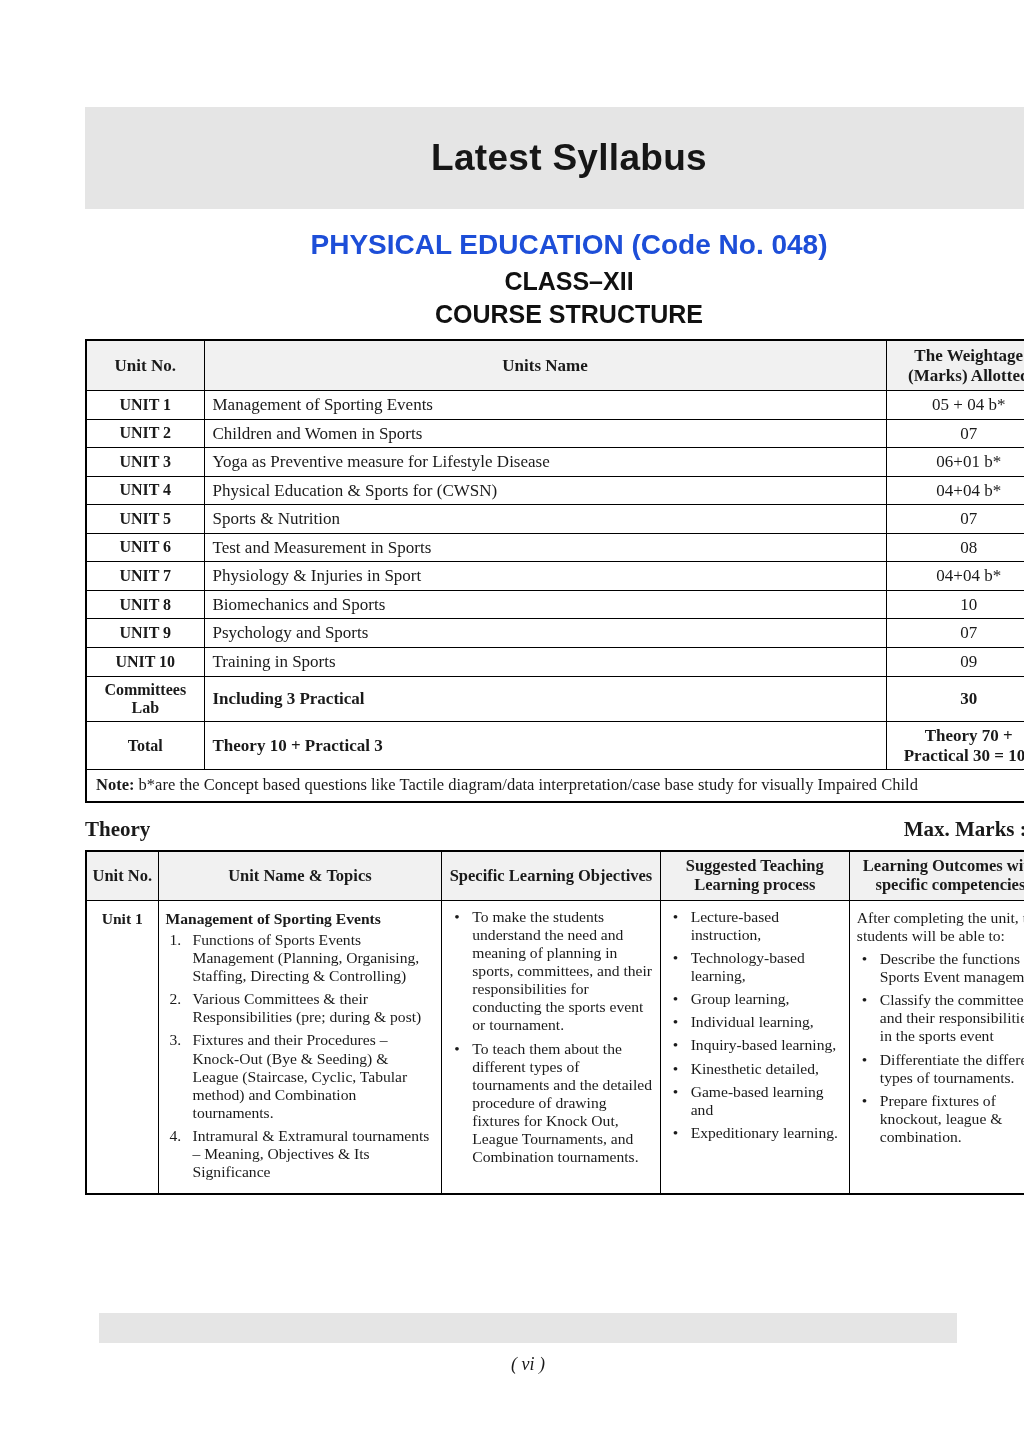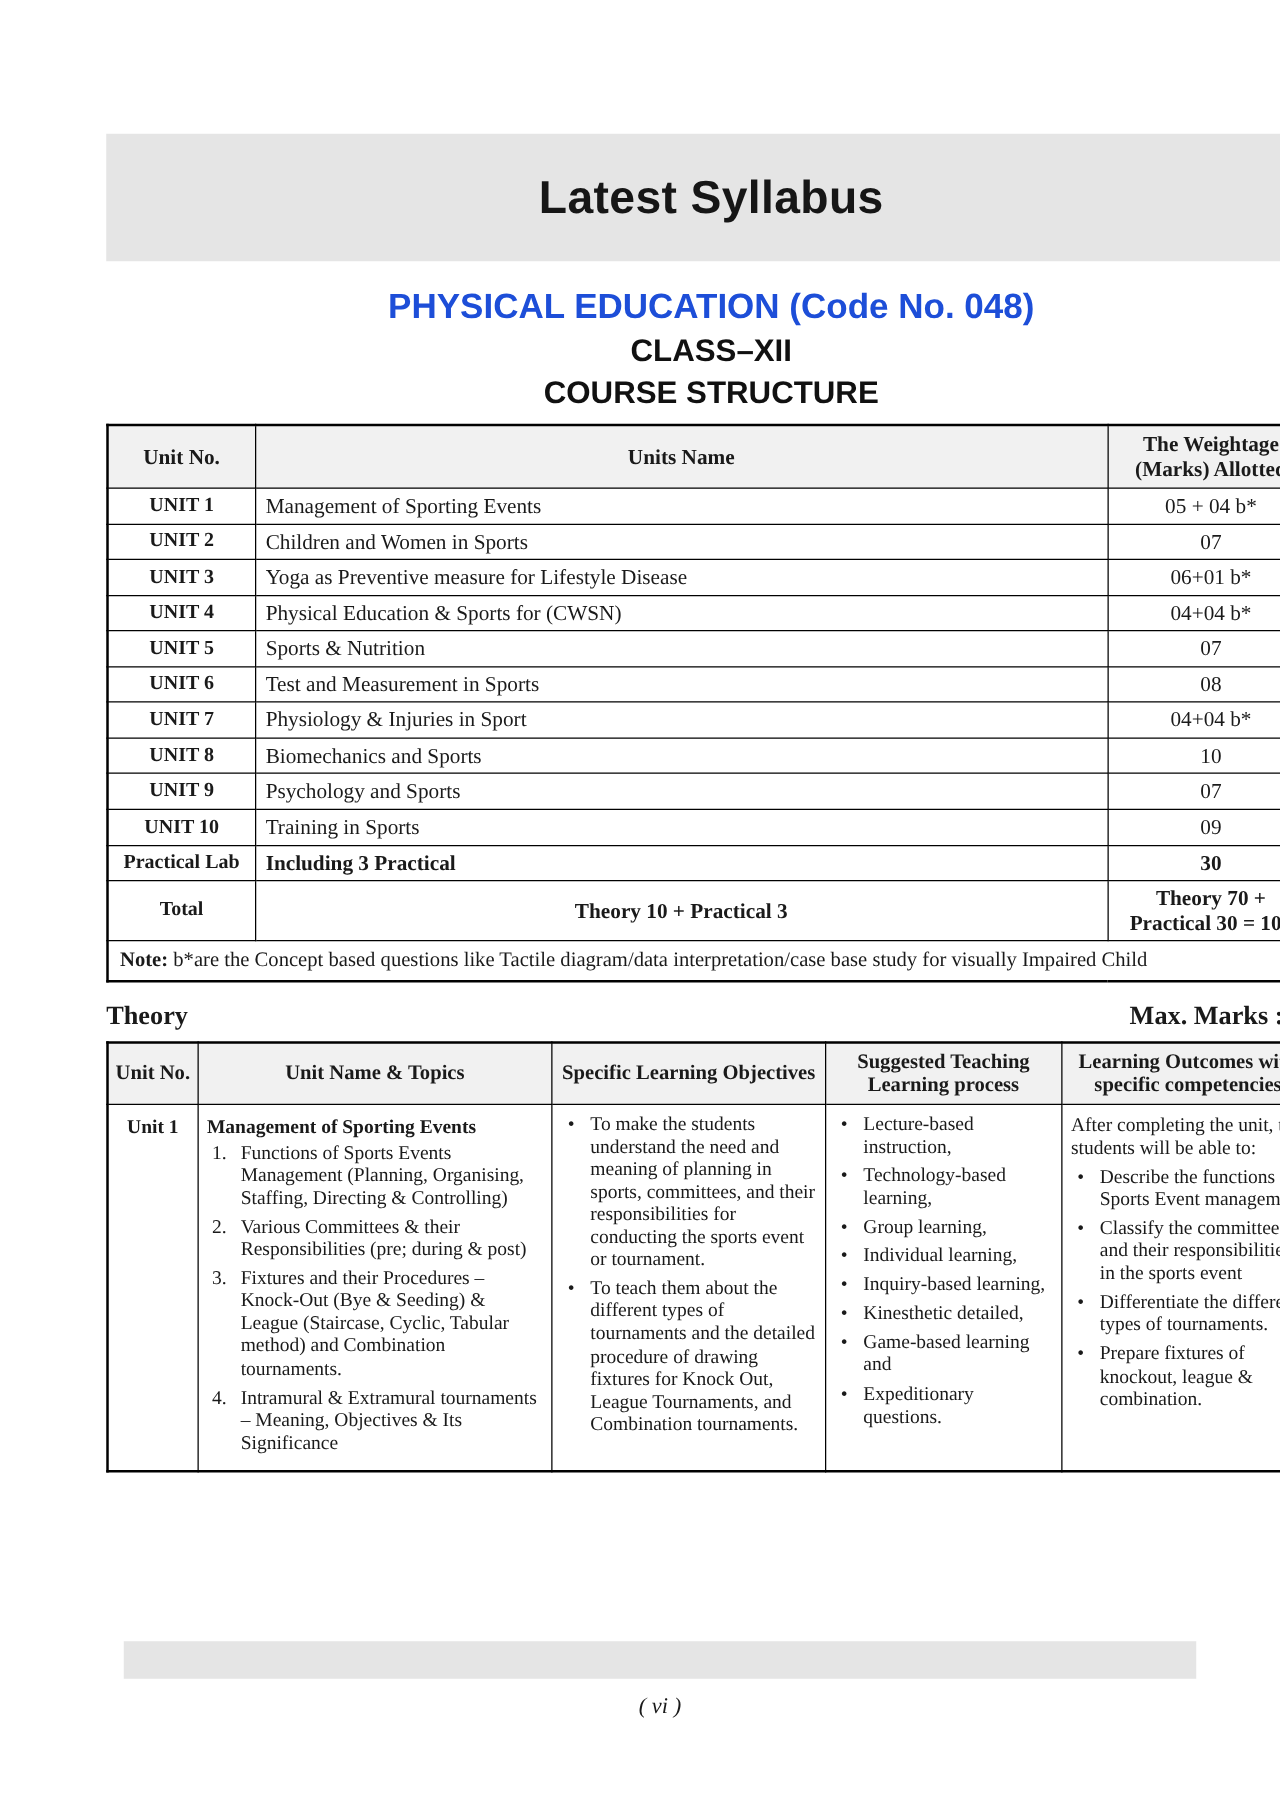--- a/index.html
+++ b/index.html
@@ -47,21 +47,21 @@
   }
   table.course thead th {
     background:#f1f1f1; font-size:17px; font-weight:700;
     padding:5px 6px; text-align:center; line-height:1.15;
   }
   table.course td { font-size:17px; padding:4px 8px; line-height:1.15; }
   table.course .unit-cell { text-align:center; font-weight:700; font-size:16px; }
   table.course .name-cell { text-align:left; }
   table.course .marks-cell { text-align:center; }
   table.course tr.em .name-cell, table.course tr.em .marks-cell { font-weight:700; }
-  table.course .name-cell.center { text-align:center; }
+  table.course .name-cell.center { text-align:left; }
   table.course .note-cell {
     font-size:16.5px; text-align:justify; padding:5px 9px; line-height:1.25;
   }
   table.course .note-cell b { font-weight:700; }
 
   
   .theory-line {
     display:flex; justify-content:space-between; align-items:flex-end;
     font-weight:700; font-size:21px; margin:14px 0 8px 0;
   }
@@ -168,21 +168,21 @@
           <td class="unit-cell">UNIT 9</td>
           <td class="name-cell">Psychology and Sports</td>
           <td class="marks-cell">07</td>
         </tr>
         <tr>
           <td class="unit-cell">UNIT 10</td>
           <td class="name-cell">Training in Sports</td>
           <td class="marks-cell">09</td>
         </tr>
         <tr class="em">
-          <td class="unit-cell">Practical Lab</td>
+          <td class="unit-cell">Committees Lab</td>
           <td class="name-cell">Including 3 Practical</td>
           <td class="marks-cell">30</td>
         </tr>
         <tr class="em">
           <td class="unit-cell">Total</td>
           <td class="name-cell center">Theory 10 + Practical 3</td>
           <td class="marks-cell">Theory 70 + Practical 30 = 100</td>
         </tr>
       </tbody>
     <tbody>
@@ -236,21 +236,21 @@
         </td>
         <td>
           <ul class="bullets">
               <li>Lecture-based instruction,</li>
               <li>Technology-based learning,</li>
               <li>Group learning,</li>
               <li>Individual learning,</li>
               <li>Inquiry-based learning,</li>
               <li>Kinesthetic detailed,</li>
               <li>Game-based learning and</li>
-              <li>Expeditionary questions.</li>
+              <li>Expeditionary learning.</li>
             </ul>
         </td>
         <td>
           <div class="outcomes-intro">After completing the unit, the students will be able to:</div>
           <ul class="bullets">
               <li>Describe the functions of Sports Event management</li>
               <li>Classify the committees and their responsibilities in the sports event</li>
               <li>Differentiate the different types of tournaments.</li>
               <li>Prepare fixtures of knockout, league &amp; combination.</li>
             </ul>

